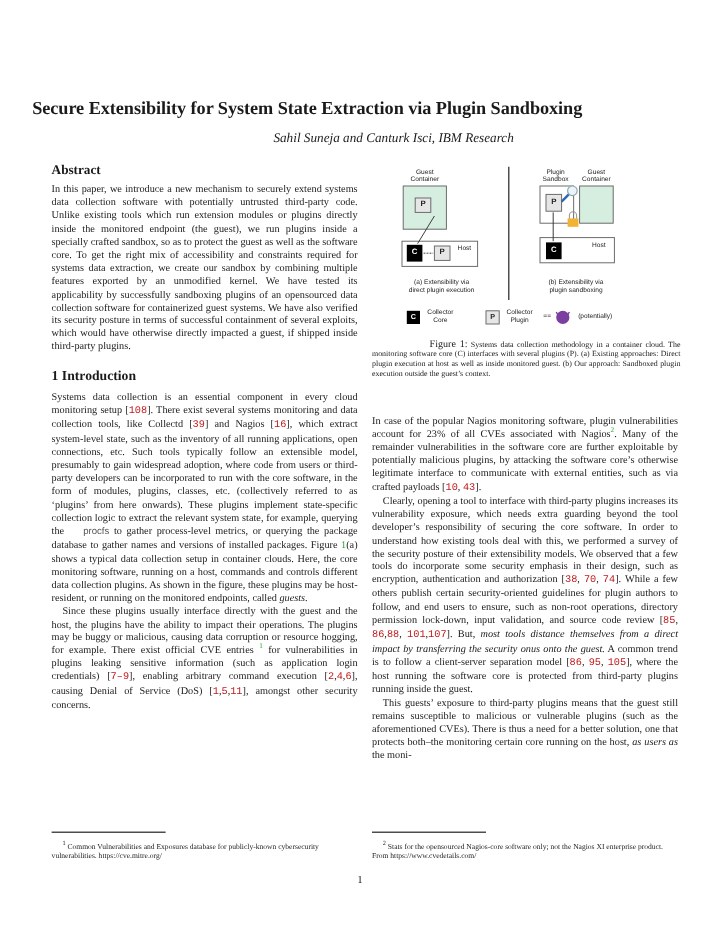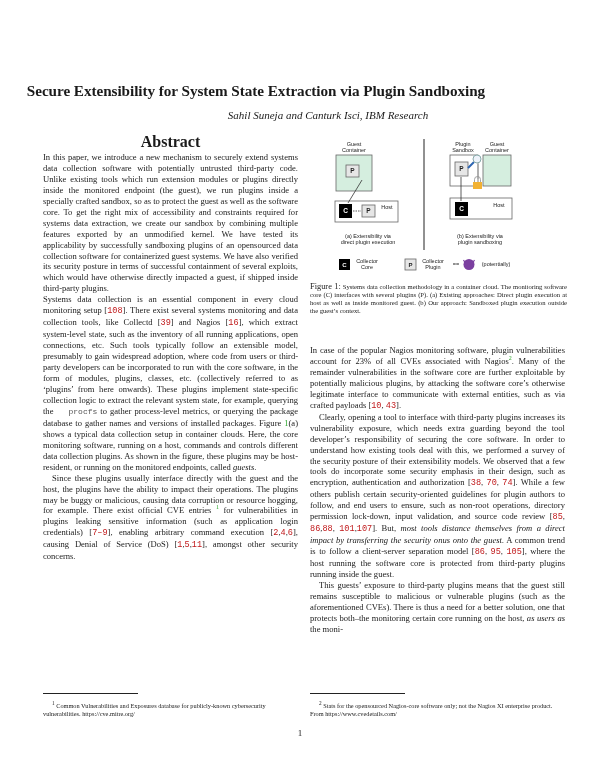--- a/index.html
+++ b/index.html
@@ -8,49 +8,50 @@
   .title { position:absolute; top:82px; left:0; width:512px; text-align:center;
            font-weight:bold; font-size:15.2px; letter-spacing:-0.05px; }
   .authors { position:absolute; top:109px; left:0; width:600px; text-align:center;
              font-style:italic; font-size:11px;padding-left:28px; }
   .col { position:absolute; width:255px; font-size:8.55px; line-height:10.95px;
          text-align:justify; hyphens:auto; }
   .col p { margin:0; }
   .col p.indent { text-indent:9px; }
   #left-col { left:43px; top:137px; }
   #right-col { left:310px; top:345px; }
-  .abs-head { text-align:center; font-weight:bold; font-size:16px; margin-bottom:4px; }
+  .abs-head { text-align:left; font-weight:bold; font-size:11px; margin-bottom:4px; }
   .sec-head { font-weight:bold; font-size:11.4px; margin:15px 0 5px 0; }
   .cite { color:#c0191b;font-family:Liberation Mono, monospace; }
   .fnref { color:#2aa52a; font-size:6px; vertical-align:super; line-height:0; }
   .figref { color:#2aa52a; }
-  .mono { font-family:Liberation Mono, monospace; font-size:8px; color:#555;margin-left:12px; }
+  .mono { font-family:Liberation Sans, sans-serif; font-size:8px; color:#555;margin-left:12px; }
   .fn-rule { width:95px; border-top:0.8px solid #222; margin:7px 0 3px 0; }
   .footnote { font-size:6.3px; line-height:7.6px; text-indent:9px; }
   .fn-l { position:absolute; left:43px; top:686px; width:255px; }
   .fn-r { position:absolute; left:310px; top:686px; width:255px; }
   
   #figure { position:absolute; left:322px; top:134px; width:245px; height:210px; }
   .sans { font-family:"Liberation Sans", sans-serif; }
   .fig-label { position:absolute; font-size:5.5px; line-height:6px; text-align:center; color:#222; }
   .caption { position:absolute; left:310px; top:283px; width:257px;
              font-size:6.6px; line-height:7.9px; text-align:justify; }
-  .caption .capnum { font-size:8.4px; }
+  .caption .capnum { font-size:8.4px;margin-left:48px; }
   .page-num { position:absolute; top:728px; left:0; width:600px; text-align:center; font-size:9px; }
 </style>
 </head>
 <body>
 
 <div class="title">Secure Extensibility for System State Extraction via Plugin Sandboxing</div>
 <div class="authors">Sahil Suneja and Canturk Isci, IBM Research</div>
 
 <div id="left-col" class="col">
   <div class="abs-head">Abstract</div>
   <p>In this paper, we introduce a new mechanism to securely extend systems data collection software with potentially untrusted third-party code. Unlike existing tools which run extension modules or plugins directly inside the monitored endpoint (the guest), we run plugins inside a specially crafted sandbox, so as to protect the guest as well as the software core. To get the right mix of accessibility and constraints required for systems data extraction, we create our sandbox by combining multiple features exported by an unmodified kernel. We have tested its applicability by successfully sandboxing plugins of an opensourced data collection software for containerized guest systems. We have also verified its security posture in terms of successful containment of several exploits, which would have otherwise directly impacted a guest, if shipped inside third-party plugins.</p>
 
+  <div class="sec-head">1   Introduction</div>
   <p><span>Systems data collection is an essential component in every cloud monitoring setup [</span><a class="cite">108</a><span>]. There exist several systems monitoring and data collection tools, like Collectd [</span><a class="cite">39</a><span>] and Nagios [</span><a class="cite">16</a><span>], which extract system-level state, such as the inventory of all running applications, open connections, etc. Such tools typically follow an extensible model, presumably to gain widespread adoption, where code from users or third-party developers can be incorporated to run with the core software, in the form of modules, plugins, classes, etc. (collectively referred to as ‘plugins’ from here onwards). These plugins implement state-specific collection logic to extract the relevant system state, for example, querying the </span><span class="mono">procfs</span><span> to gather process-level metrics, or querying the package database to gather names and versions of installed packages. Figure </span><a class="figref">1</a><span>(a) shows a typical data collection setup in container clouds. Here, the core monitoring software, running on a host, commands and controls different data collection plugins. As shown in the figure, these plugins may be host-resident, or running on the monitored endpoints, called </span><em>guests</em><span>.</span></p>
 
   <p class="indent"><span>Since these plugins usually interface directly with the guest and the host, the plugins have the ability to impact their operations. The plugins may be buggy or malicious, causing data corruption or resource hogging, for example. There exist official CVE entries </span><a class="fnref">1</a><span> for vulnerabilities in plugins leaking sensitive information (such as application login credentials) [</span><a class="cite">7–9</a><span>], enabling arbitrary command execution [</span><a class="cite">2</a>,<a class="cite">4</a>,<a class="cite">6</a><span>], causing Denial of Service (DoS) [</span><a class="cite">1</a>,<a class="cite">5</a>,<a class="cite">11</a><span>], amongst other security concerns.</span></p>
 </div>
 
 <div class="fn-l">
   <div class="fn-rule"></div>
   <p class="footnote"><sup>1</sup><span> Common Vulnerabilities and Exposures database for publicly-known cybersecurity vulnerabilities. https://cve.mitre.org/</span></p>
 </div>
 

